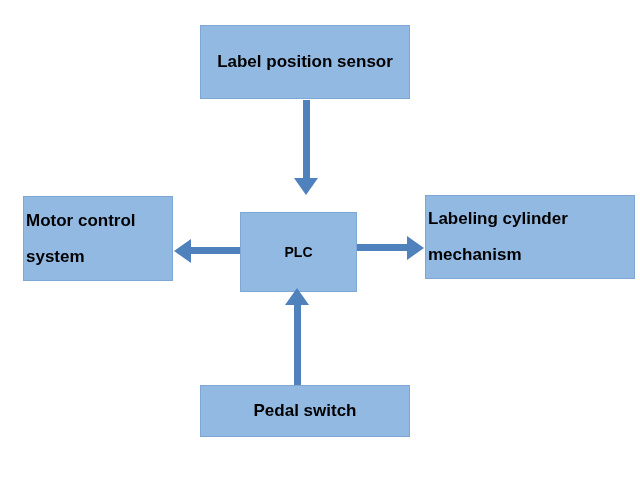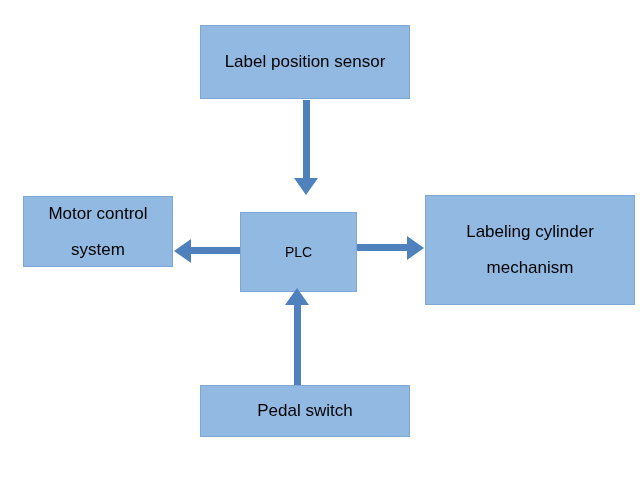--- a/index.html
+++ b/index.html
@@ -19,31 +19,30 @@
     font-family: "Liberation Sans", "DejaVu Sans", sans-serif;
     overflow: hidden;
   }
   .node {
     position: absolute;
     background: var(--box-fill);
     border: 1.5px solid var(--box-border);
     display: flex;
     align-items: center;
     justify-content: center;
-    text-align: center;
-    font-weight: normal;
+    font-weight: bold;
     font-size: 17px;
     color: var(--text);
     line-height: 36px;
     padding: 0 2px;
   }
   .node-sensor   { left: 200px; top: 25px;  width: 210px; height: 74px; }
-  .node-motor    { left: 23px;  top: 196px; width: 150px; height: 71px; }
+  .node-motor    { left: 23px;  top: 196px; width: 150px; height: 85px; }
   .node-plc      { left: 240px; top: 195px; width: 117px; height: 80px; font-size: 14px; margin-top: 17px; }
-  .node-cylinder { left: 425px; top: 195px; width: 210px; height: 110px; }
+  .node-cylinder { left: 425px; top: 195px; width: 210px; height: 84px; }
   .node-pedal    { left: 200px; top: 385px; width: 210px; height: 52px; }
 
   .shaft { position: absolute; background: var(--arrow); }
   .head  { position: absolute; width: 0; height: 0; }
 
   
   .shaft-down { left: 303px; top: 100px; width: 7px; height: 78px; }
   .head-down  { left: 294px; top: 178px;
                 border-left: 12px solid transparent;
                 border-right: 12px solid transparent;

